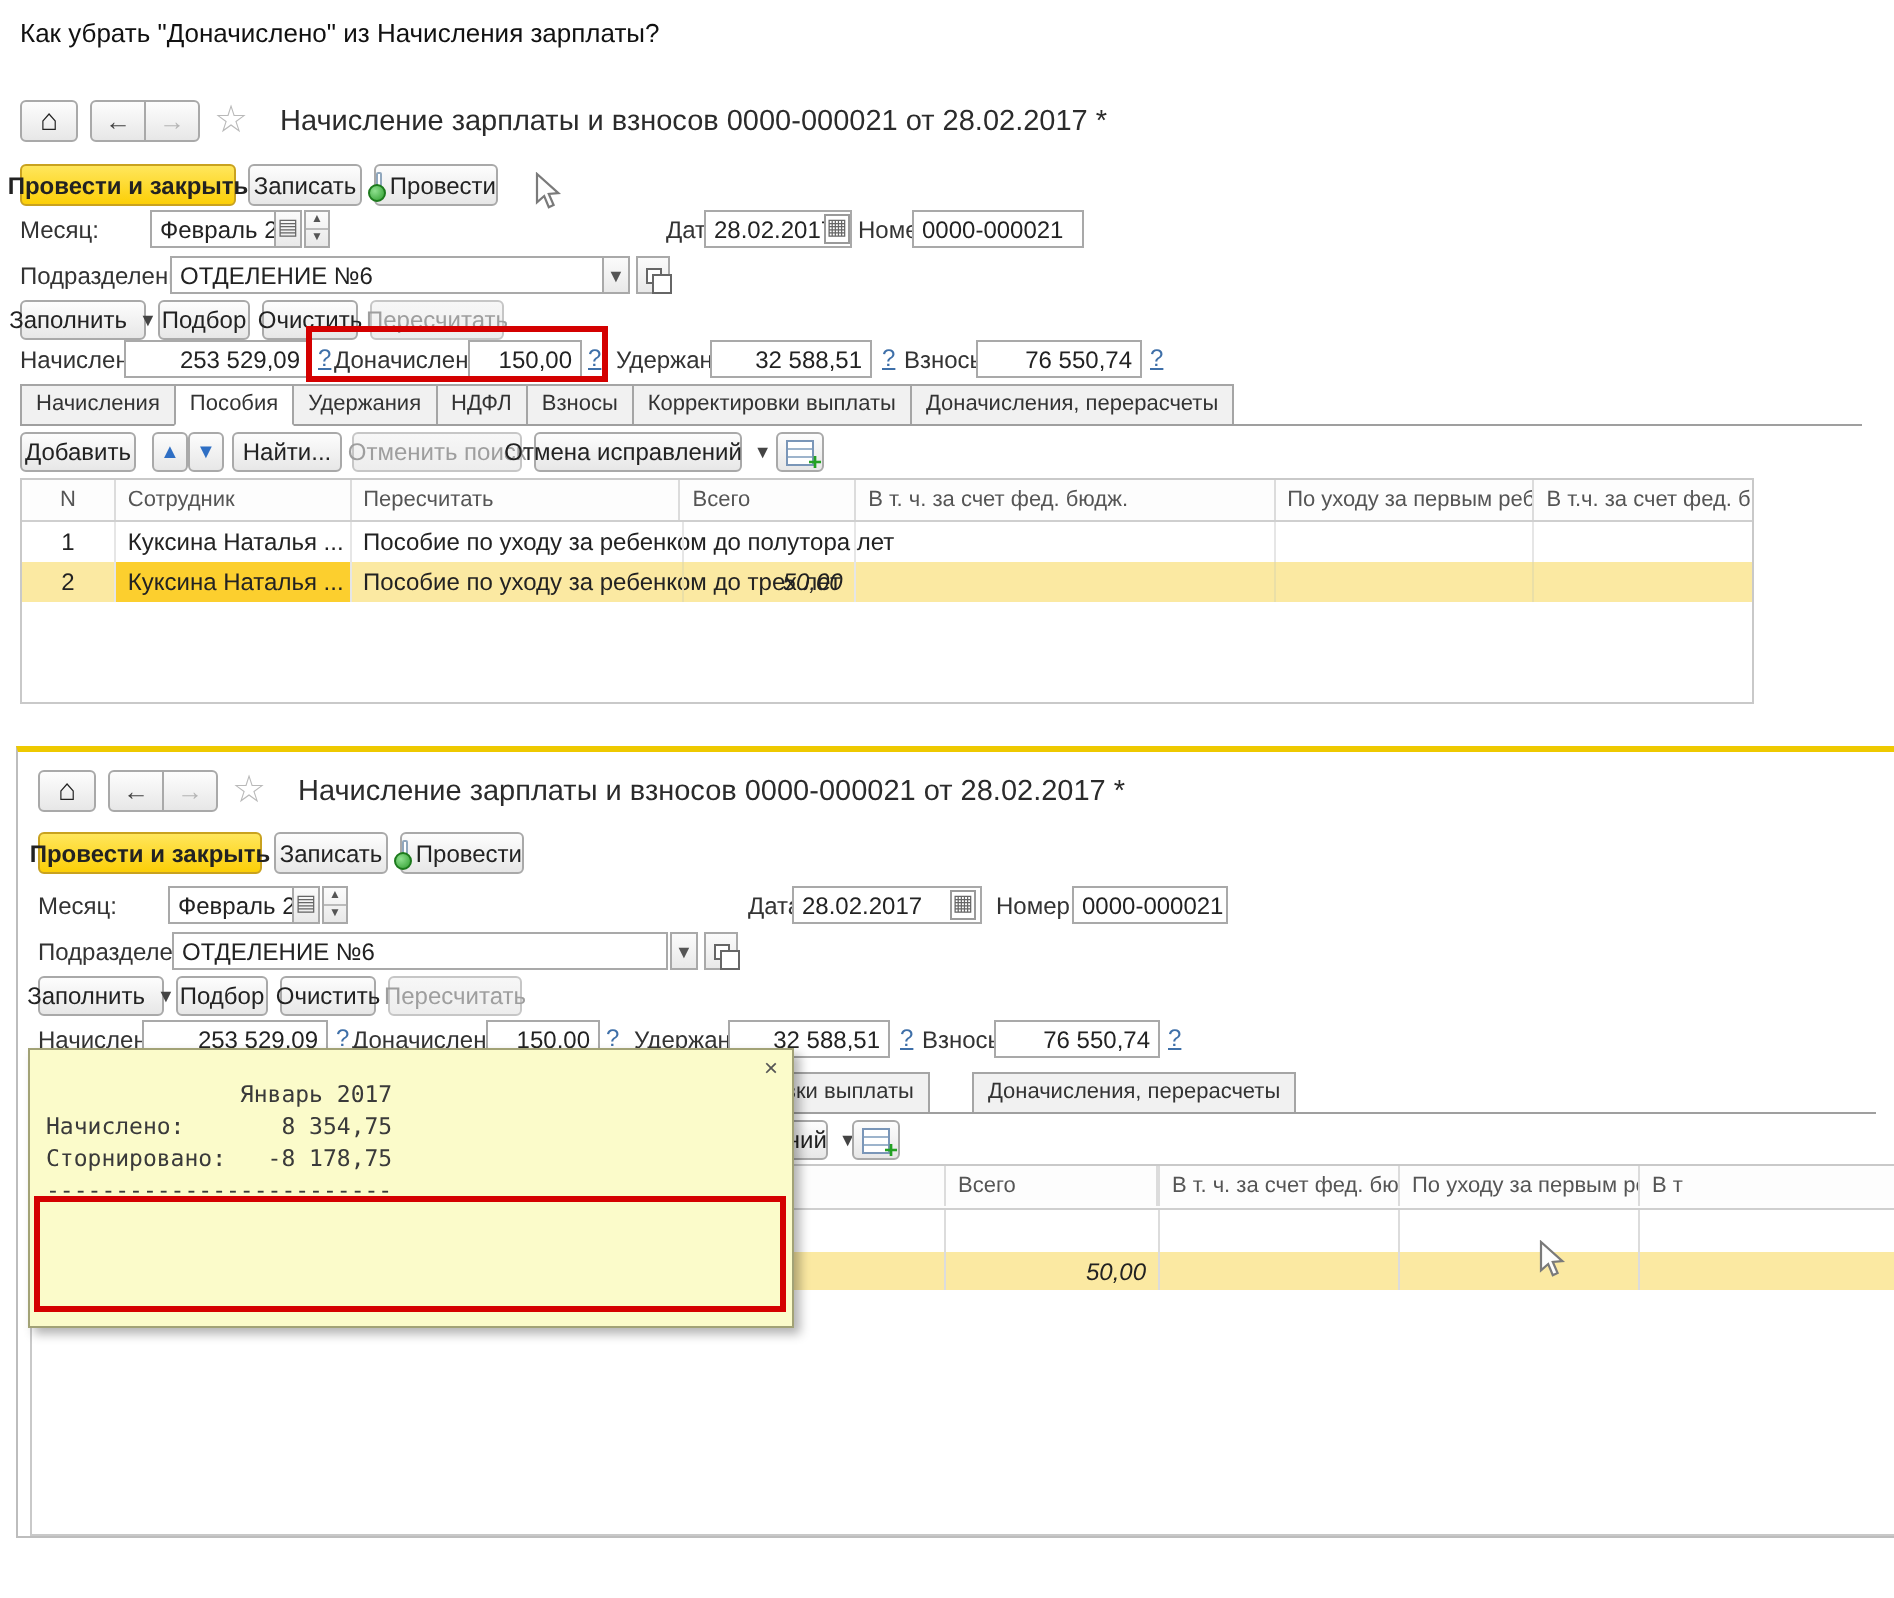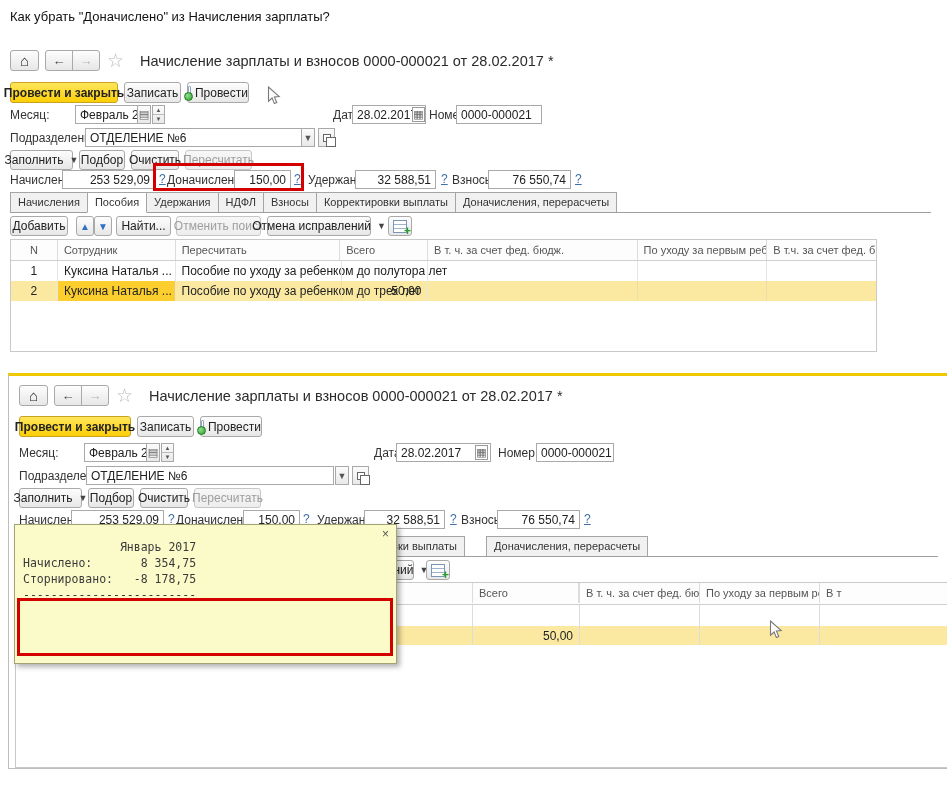--- a/index.html
+++ b/index.html
@@ -43,21 +43,21 @@
          font-size:11px; padding:3px 7px 4px; margin-right:-1px; white-space:nowrap; height:20px; }
   .tab.active { background:#fff; height:21px; margin-bottom:-1px; border-bottom:1px solid #fff; position:relative; z-index:2; }
 
   
   .tbl { position:absolute; border:1px solid #c9c9c9; background:#fff; overflow:hidden; }
   .thead { display:flex; border-bottom:1px solid #cfcfcf; background:#fdfdfd; }
   .th { font-size:11px; color:#555; padding:4px 6px; border-right:1px solid #dcdcdc; overflow:hidden; white-space:nowrap; }
   .trow { display:flex; height:20px; align-items:center; }
   .td { font-size:12px; padding:0 6px; border-right:1px solid #e6e6e6; overflow:hidden; white-space:nowrap; height:100%; display:flex; align-items:center; }
   .td.center { justify-content:center; }
-  .td.right { justify-content:flex-end; }
+  .td.right { justify-content:flex-end;font-style:italic; }
   .sel-row { background:#fbe9a2; }
   .sel-cell { background:#fccf2e; }
 
   
   .ico-home { font-size:15px; color:#222; line-height:1; }
   .ico-arrow { font-size:13px; line-height:1; }
   .ico-doc { position:relative; width:11px; height:13px; background:#fff; border:1px solid #90a7bd; border-radius:1px; }
   .ico-doc::after { content:""; position:absolute; right:-3px; bottom:-3px; width:7px; height:7px; border-radius:50%;
                     background:radial-gradient(circle at 35% 35%, #8fe08f, #2f9e2f); border:1px solid #1d7a1d; }
   .ico-grid { position:relative; width:14px; height:13px; border:1px solid #7a96b8;

